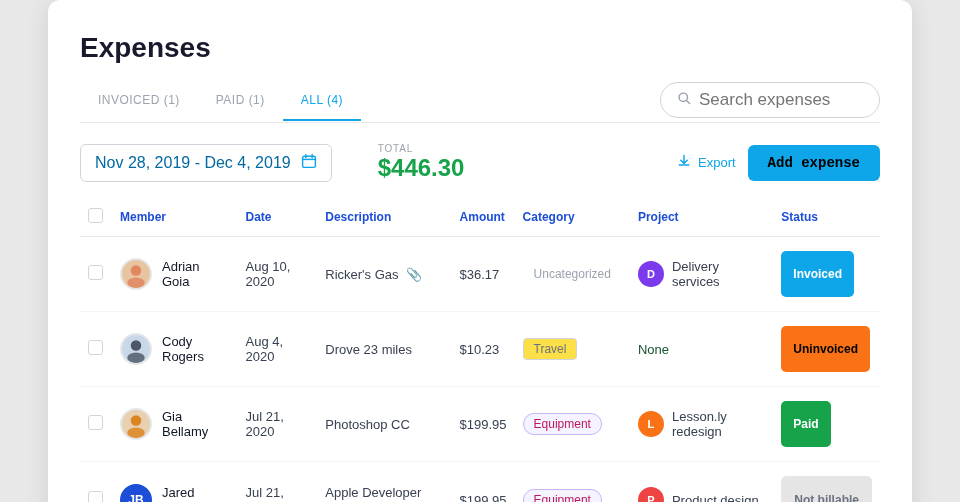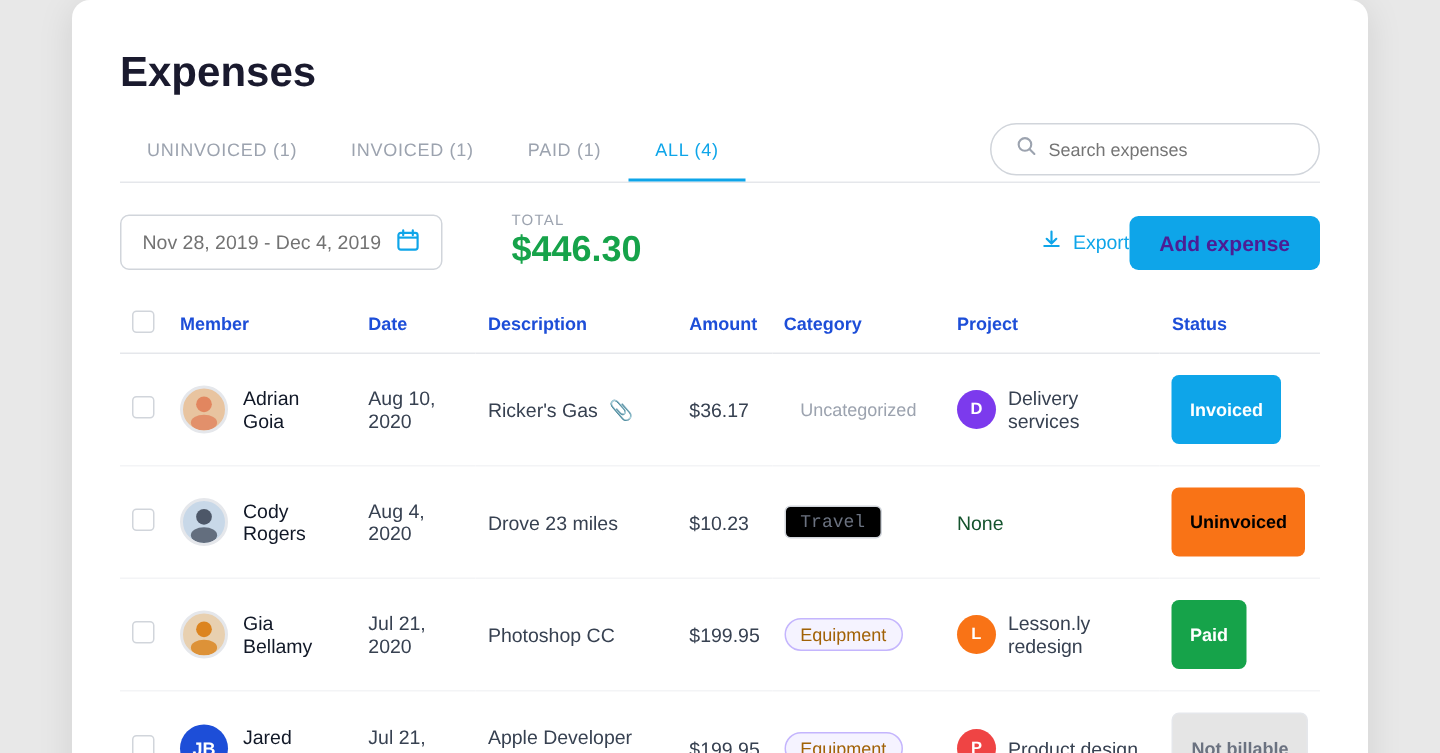--- a/index.html
+++ b/index.html
@@ -57,60 +57,61 @@
       border-radius: 24px;
       padding: 7px 16px;
       gap: 8px;
       width: 220px;
       background: #fff;
       margin-bottom: 4px;
     }
     .search-box input {
       border: none;
       outline: none;
-      font-size: 12px;
+      font-size: 17px;
       color: #6b7280;
       width: 100%;
       background: transparent;
     }
     .search-icon-svg { color: #9ca3af; flex-shrink: 0; }
     .controls-row {
       display: flex;
       align-items: center;
       justify-content: space-between;
       margin: 20px 0 16px 0;
     }
     .date-picker {
       display: flex;
       align-items: center;
       border: 1px solid #d1d5db;
       border-radius: 6px;
       padding: 8px 14px;
       gap: 10px;
-      font-size: 13px;
-      color: #737373;
+      font-size: 16px;
+      color: #0369a1;
       cursor: pointer;
       min-width: 210px;
     }
     .date-picker .cal-icon { color: #0ea5e9; }
     .total-block { margin-left: 28px; }
     .total-label { font-size: 10px; color: #9ca3af; letter-spacing: 0.08em; text-transform: uppercase; }
     .total-amount { font-size: 24px; font-weight: 700; color: #16a34a; }
-    .controls-right { display: flex; align-items: center; }
+    .controls-right { display: flex; align-items: center; gap: 12px; }
     .export-btn {
       display: flex; align-items: center; gap: 6px;
       font-size: 13px; color: #0ea5e9; font-weight: 500;
       background: none; border: none; cursor: pointer;
     }
     .add-expense-btn {
-      background: #0ea5e9; color: #4c1d95;
+      background: #0ea5e9; color: #000000;
       border: none; border-radius: 6px;
       padding: 10px 20px; font-size: 14px; font-weight: 600;
       cursor: pointer;
       white-space: nowrap;
+      font-family: Liberation Mono, monospace;
     }
     .table { width: 100%; border-collapse: collapse; }
     .table th {
       text-align: left; font-size: 12px; font-weight: 600;
       color: #1d4ed8; padding: 10px 8px 10px 8px;
       border-bottom: 1px solid #e5e7eb;
       white-space: nowrap;
     }
     .table td {
       padding: 14px 8px; font-size: 13px; color: #374151;
@@ -124,22 +125,22 @@
     .member-name { font-size: 13px; color: #111827; font-weight: 500; }
     .description-cell { color: #374151; }
     .clip-icon { color: #9ca3af; margin-left: 4px; }
     .amount-cell { font-weight: 500; }
     .category-badge {
       display: inline-flex; align-items: center; justify-content: center;
       border: 1px solid; border-radius: 4px;
       padding: 3px 10px; font-size: 12px; font-weight: 500; white-space: nowrap;
     }
     .category-badge.uncategorized { color: #9ca3af; border-color: transparent; background: transparent; }
-    .category-badge.travel { color: #6b7280; border-color: #d1d5db; background: #000000; font-family: Liberation Mono, monospace; }
-    .category-badge.equipment { color: #a16207; border-color: #c4b5fd; background: #f5f3ff; border-radius: 11px; }
+    .category-badge.travel { color: #6b7280; border-color: #d1d5db; background: #fde047; }
+    .category-badge.equipment { color: #be185d; border-color: #c4b5fd; background: #f5f3ff; border-radius: 11px; }
     .project-cell { display: flex; align-items: center; gap: 8px; }
     .project-dot { width: 26px; height: 26px; border-radius: 50%; display: flex; align-items: center; justify-content: center; font-size: 11px; font-weight: 700; color: #fff; flex-shrink: 0; }
     .project-name { font-size: 13px; color: #374151; }
     .status-badge {
       display: inline-flex; align-items: center; justify-content: center;
       border-radius: 5px; padding: 16px 12px; font-size: 12px; font-weight: 700; white-space: nowrap;
     }
     .status-badge.invoiced { background: #0ea5e9; color: #fff; }
     .status-badge.uninvoiced { background: #f97316; color: #000000; }
     .status-badge.paid { background: #16a34a; color: #fff; }
@@ -149,21 +150,20 @@
   </style>
 </head>
 <body>
 
 <div class="card">
   <div class="page-title">Expenses</div>
 
   <div class="tabs-row">
     <div class="tabs">
 
-    <div class="tab">UNINVOICED (1)</div>
         <div class="tab">INVOICED (1)</div>
         <div class="tab">PAID (1)</div>
         <div class="tab active">ALL (4)</div>
       </div>
     <div class="search-box">
       <span class="search-icon-svg">
         <svg width="14" height="14" viewBox="0 0 20 20" fill="none">
           <circle cx="9" cy="9" r="6" stroke="#9ca3af" stroke-width="2"></circle>
           <line x1="13.5" y1="13.5" x2="18" y2="18" stroke="#9ca3af" stroke-width="2" stroke-linecap="round"></line>
         </svg>

